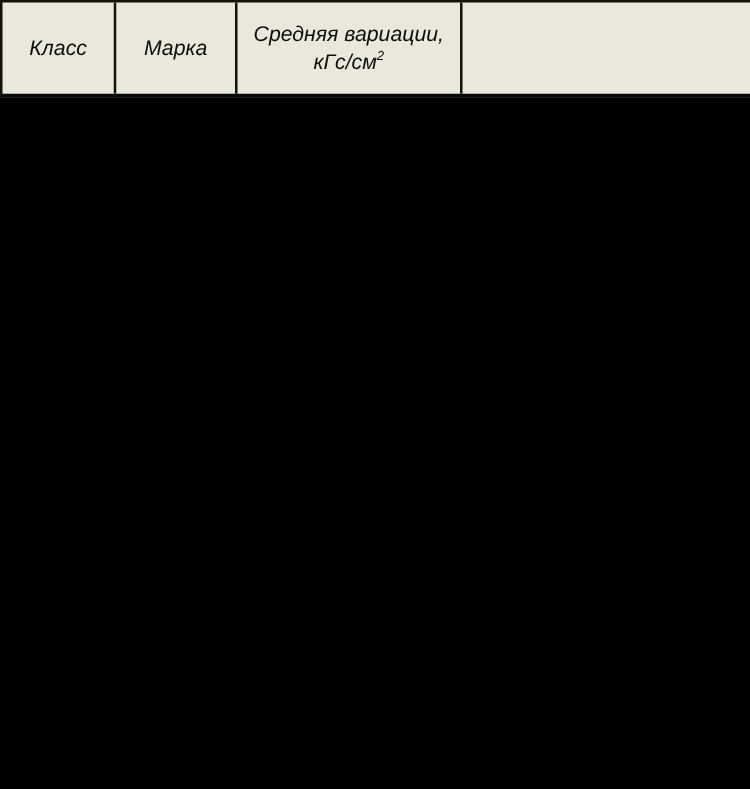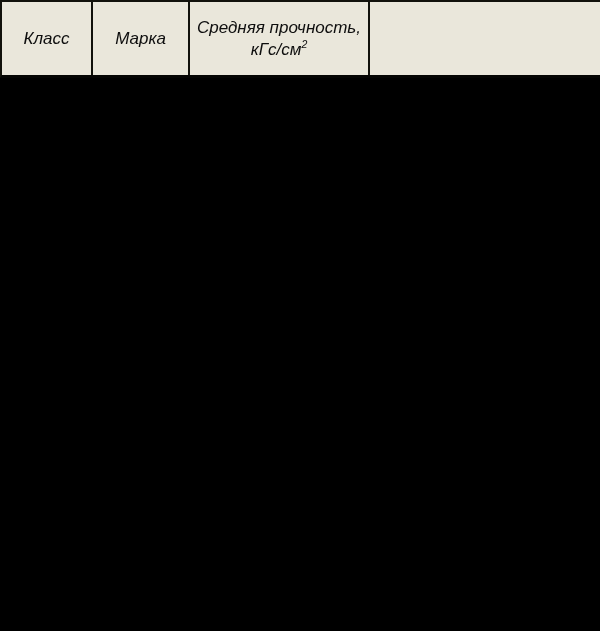--- a/index.html
+++ b/index.html
@@ -68,21 +68,21 @@
 
     <div class="cell c1">
       <div class="line">Класс</div>
     </div>
 
     <div class="cell c2">
       <div class="line">Марка</div>
     </div>
 
     <div class="cell c3">
-      <div class="line">Средняя прочность,</div>
+      <div class="line">Средняя вариации,</div>
       <div class="line">
         <span>кГс/см</span><sup>2</sup>
       </div>
     </div>
 
 
   </div>
 
   <div class="body-blackout"></div>
 

